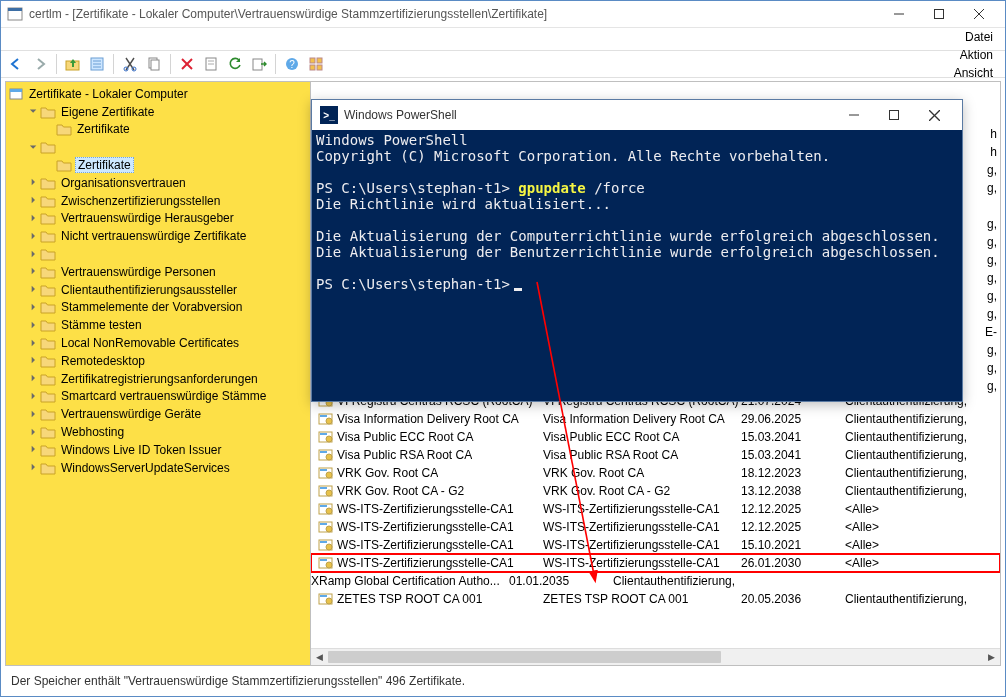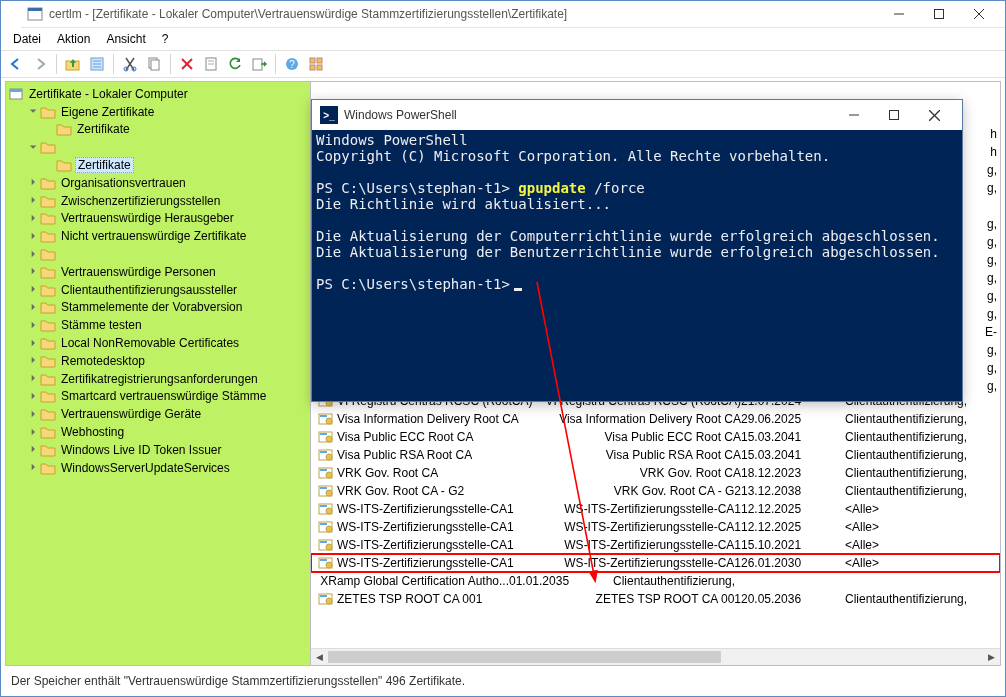--- a/index.html
+++ b/index.html
@@ -15,41 +15,41 @@
     border: 1px solid #5a8bc4;
   }
   
   .titlebar {
     height: 27px;
     display: flex;
     align-items: center;
     background: #fff;
     border-bottom: 1px solid #e5e5e5;
     padding: 0 6px;
-    margin-left: 20px;
   }
   .titlebar .appicon {
     width: 16px; height: 16px;
     margin-right: 6px;
     display: inline-flex;
   }
   .titlebar .title { flex: 1; color: #555; }
   .titlebar .winbtns { display: flex; }
   .winbtn {
     width: 40px; height: 24px;
     display: flex; align-items: center; justify-content: center;
     color: #555;
     font-size: 11px;
   }
   
   .menubar {
     height: 22px;
     display: flex;
-    align-items: center;
+    align-items: flex-end;
     padding: 0 4px;
+    flex-direction: column;
   }
   .menubar span {
     padding: 2px 8px;
     color: #000;
   }
   
   .toolbar {
     height: 28px;
     display: flex;
     align-items: center;
@@ -68,21 +68,21 @@
     display: flex;
     position: absolute;
     top: 80px; left: 4px; right: 4px; bottom: 30px;
     border: 1px solid #bfbfbf;
   }
   .tree {
     width: 305px;
     border-right: 1px solid #bfbfbf;
     overflow: hidden;
     padding: 3px 0;
-    background: #bef264;
+    background: #fde047;
   }
   .tree-item {
     display: flex;
     align-items: center;
     height: 17.8px;
     padding-left: 4px;
     white-space: nowrap;
   }
   .tree-expander {
     width: 14px; display: inline-flex; align-items: center; justify-content: center;
@@ -206,21 +206,21 @@
     z-index: 20;
     left: 530px;
     top: 277px;
     pointer-events: none;
   }
 
   
   .folder svg { display:block; }
 
   
-  .c1 span, .c2 { text-overflow: ellipsis; overflow: hidden; text-align: right; }
+  .c1 span, .c2 { text-overflow: ellipsis; overflow: hidden; }
 
   .listbody .filler { height: 310px; }
 </style>
 </head>
 <body>
 
 <div class="titlebar">
   <span class="appicon">
     <svg width="16" height="16">
         <rect x="1" y="2" width="14" height="12" fill="#fff" stroke="#888"></rect>

